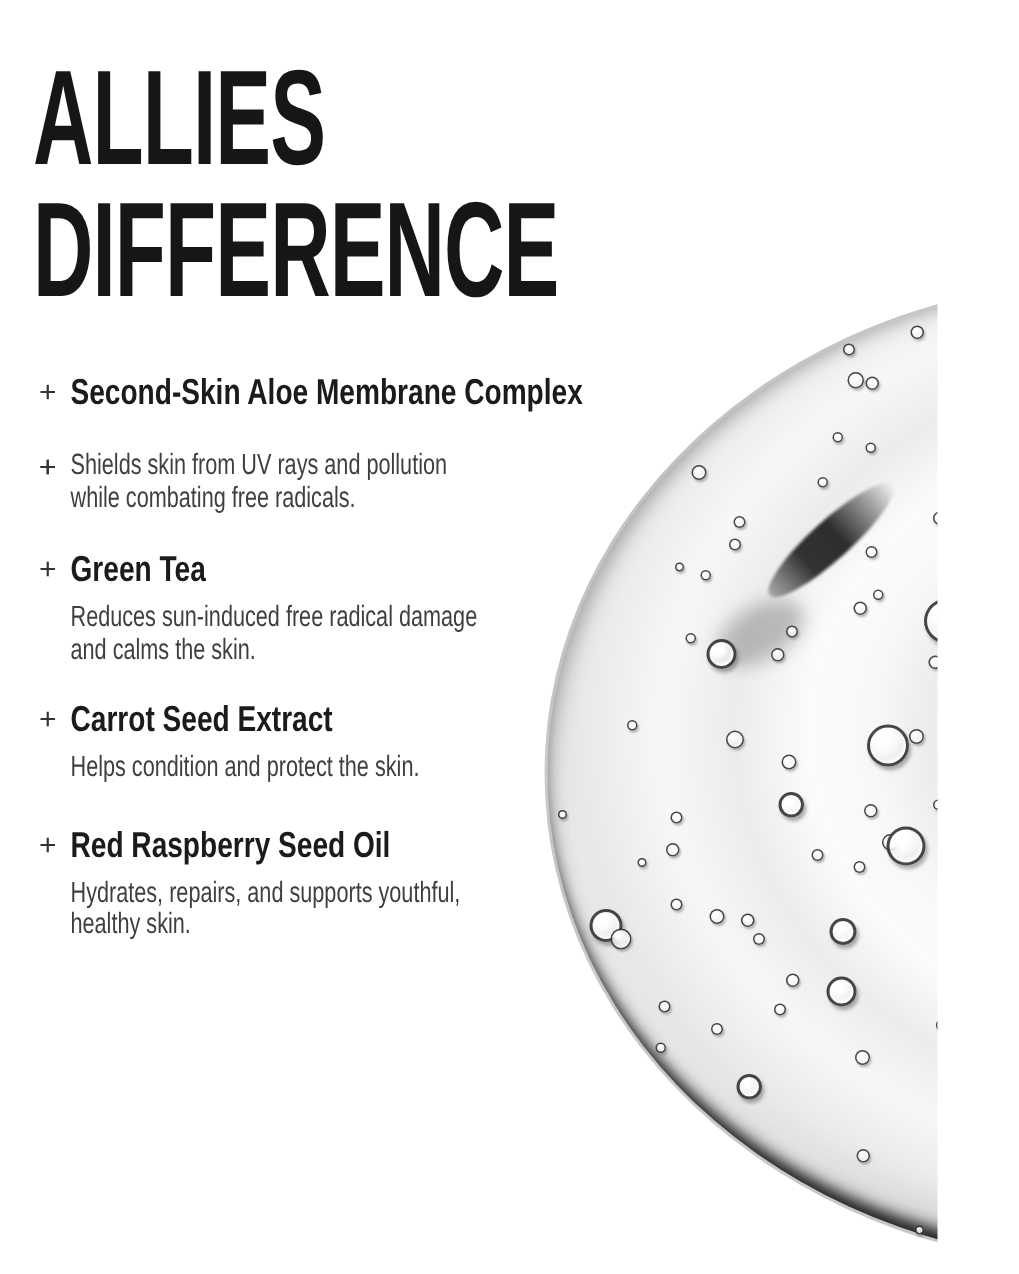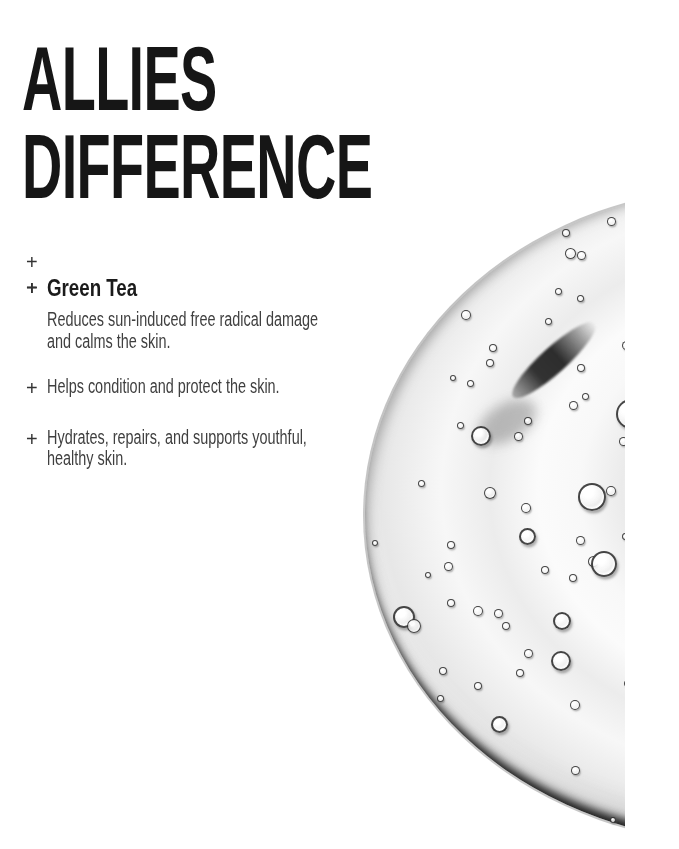--- a/index.html
+++ b/index.html
@@ -169,37 +169,42 @@
   </div>
 
   <h1 class="headline">
     <span class="h-line">ALLIES</span>
     <span class="h-line">DIFFERENCE</span>
   </h1>
 
   <ul class="ingredients">
     <li class="item">
       <span class="marker">+</span>
-    </li>
-    <li class="item">
-      <span class="marker">+</span>
-    </li>
-    <li class="item">
-      <span class="marker">+</span>
+      <span class="title"><span class="cx">Second-Skin Aloe Membrane Complex</span></span>
+    </li>
+    <li class="item">
+      <span class="marker">+</span>
+    </li>
+    <li class="item">
+      <span class="marker">+</span>
+      <div class="desc"><span class="cx">Shields skin from UV rays and pollution
+while combating free radicals.</span></div>
     </li>
     <li class="item">
       <span class="marker">+</span>
       <span class="title"><span class="cx">Green Tea</span></span>
       <div class="desc"><span class="cx">Reduces sun-induced free radical damage
 and calms the skin.</span></div>
     </li>
     <li class="item">
       <span class="marker">+</span>
+      <span class="title"><span class="cx">Carrot Seed Extract</span></span>
       <div class="desc"><span class="cx">Helps condition and protect the skin.</span></div>
     </li>
     <li class="item">
       <span class="marker">+</span>
+      <span class="title"><span class="cx">Red Raspberry Seed Oil</span></span>
       <div class="desc"><span class="cx">Hydrates, repairs, and supports youthful,
 healthy skin.</span></div>
     </li>
   </ul>
 
 </div>
 
 </body></html>

